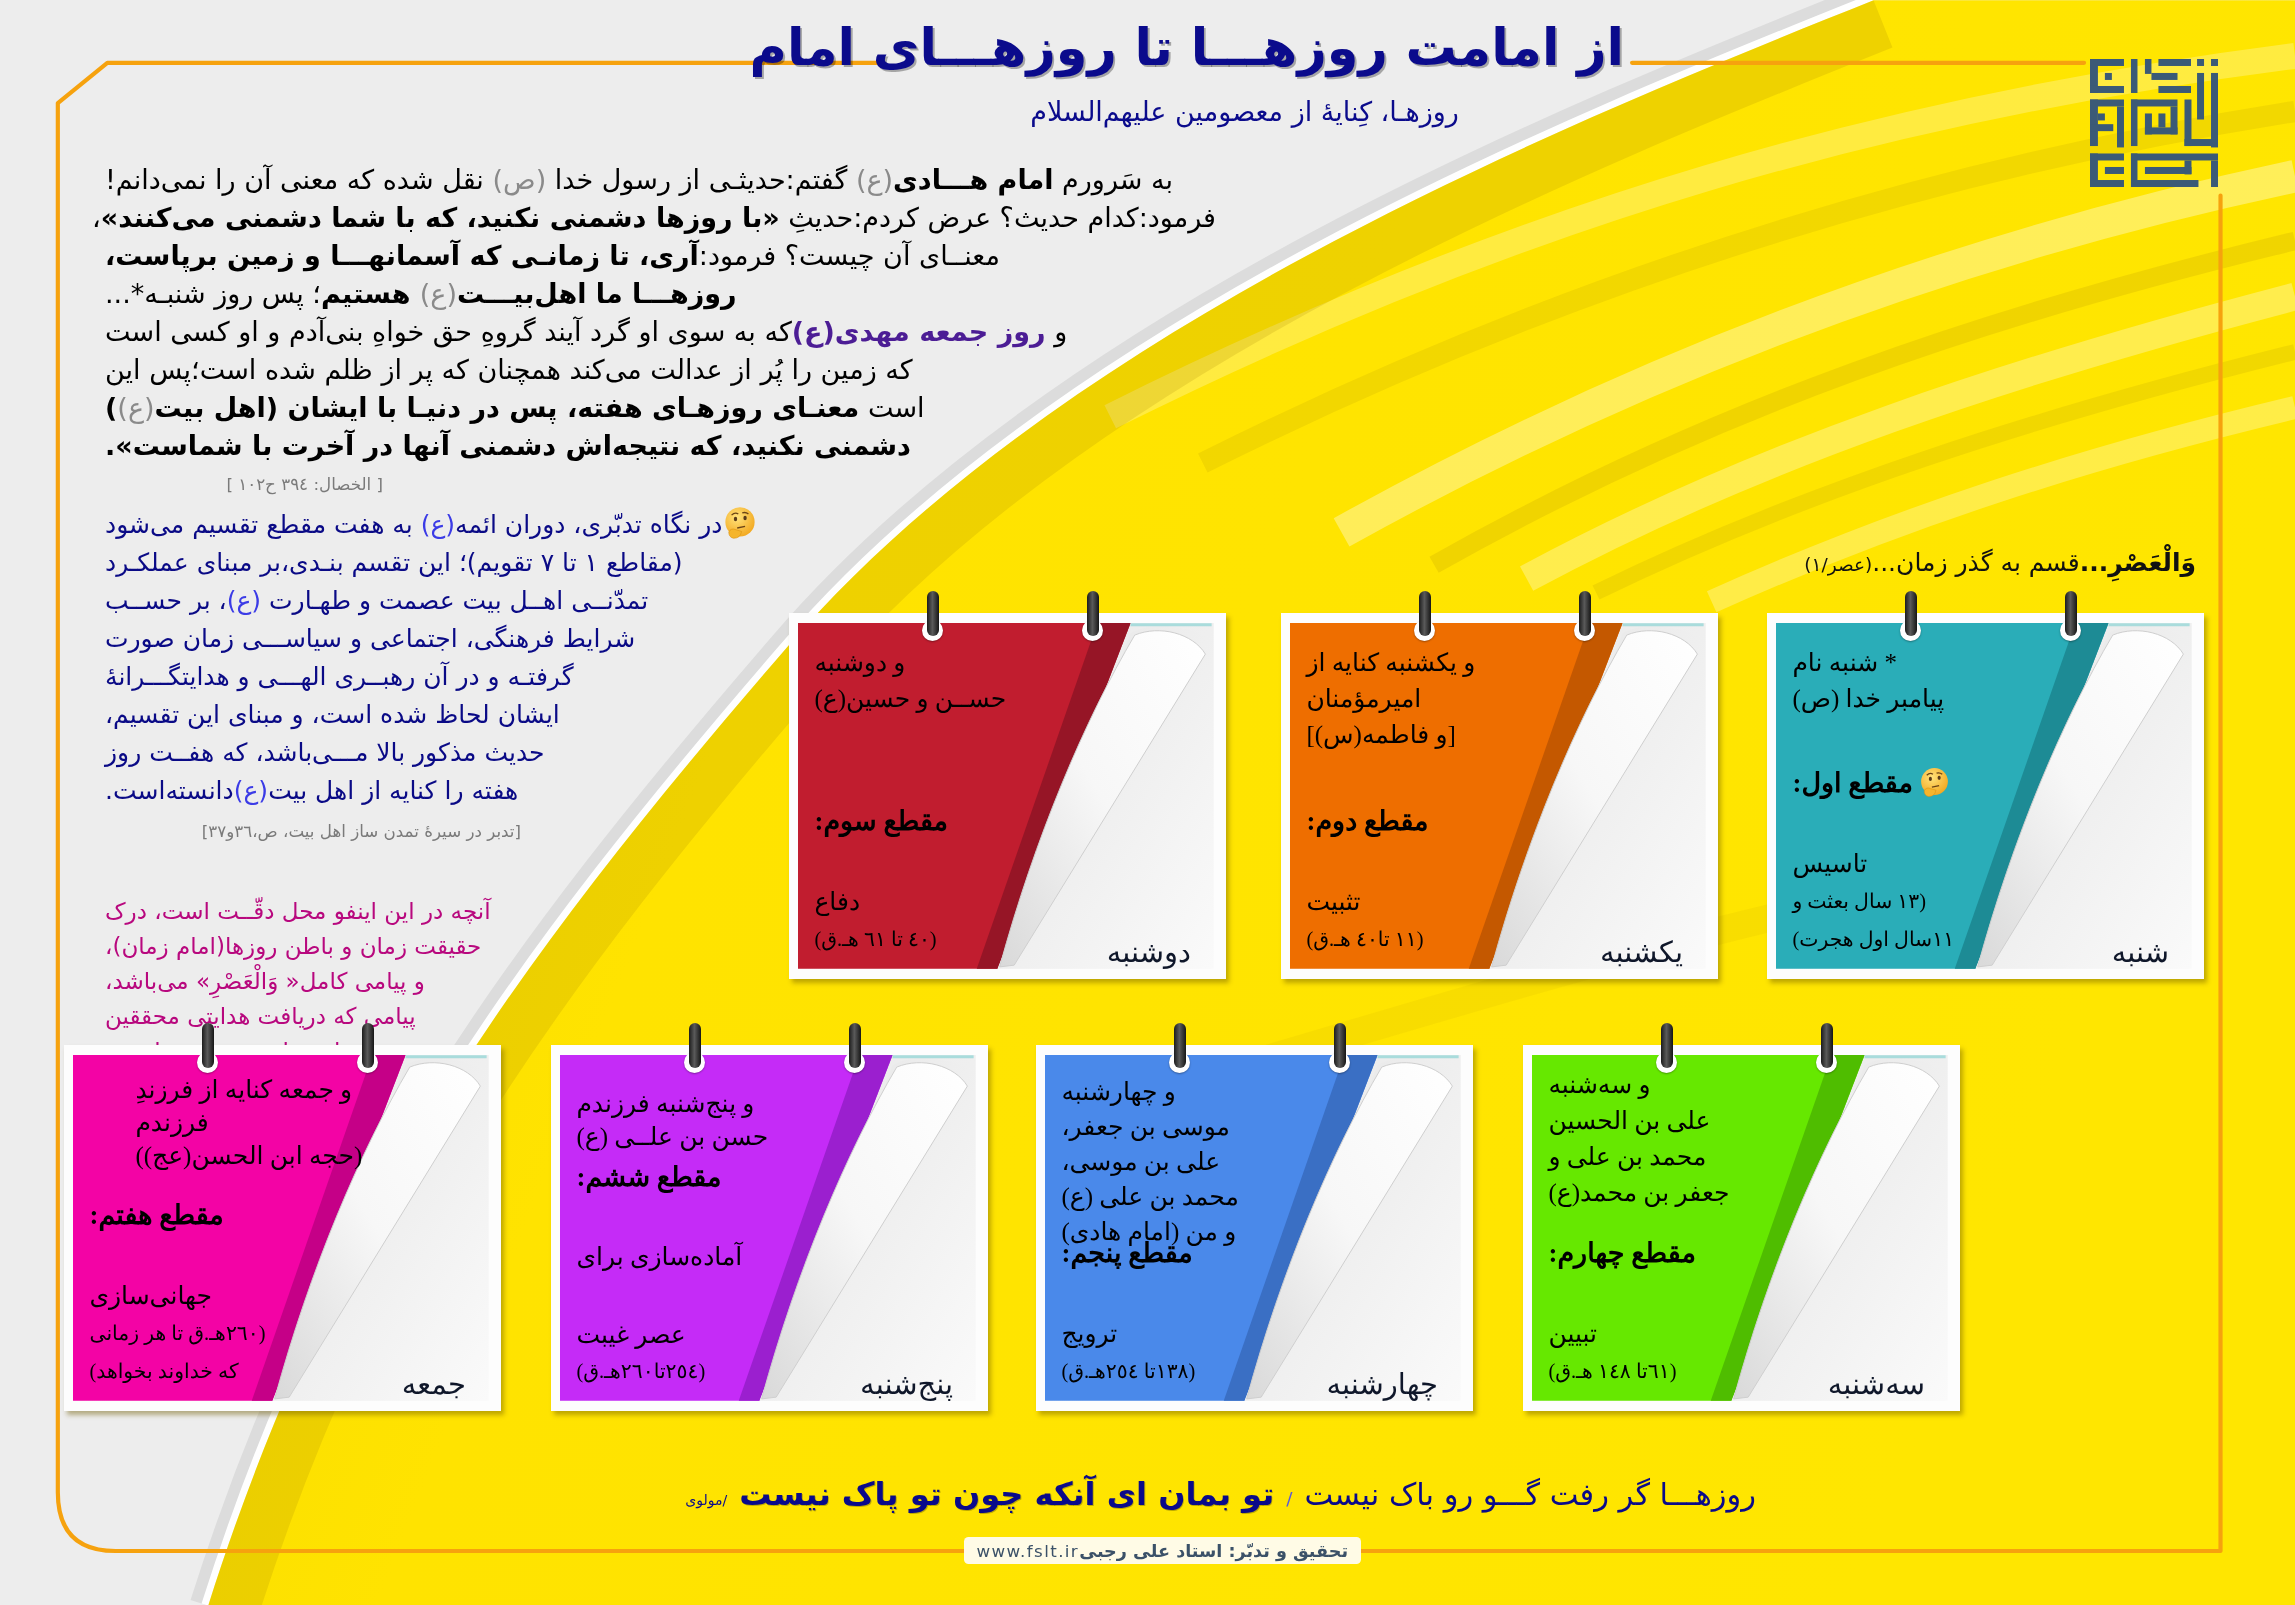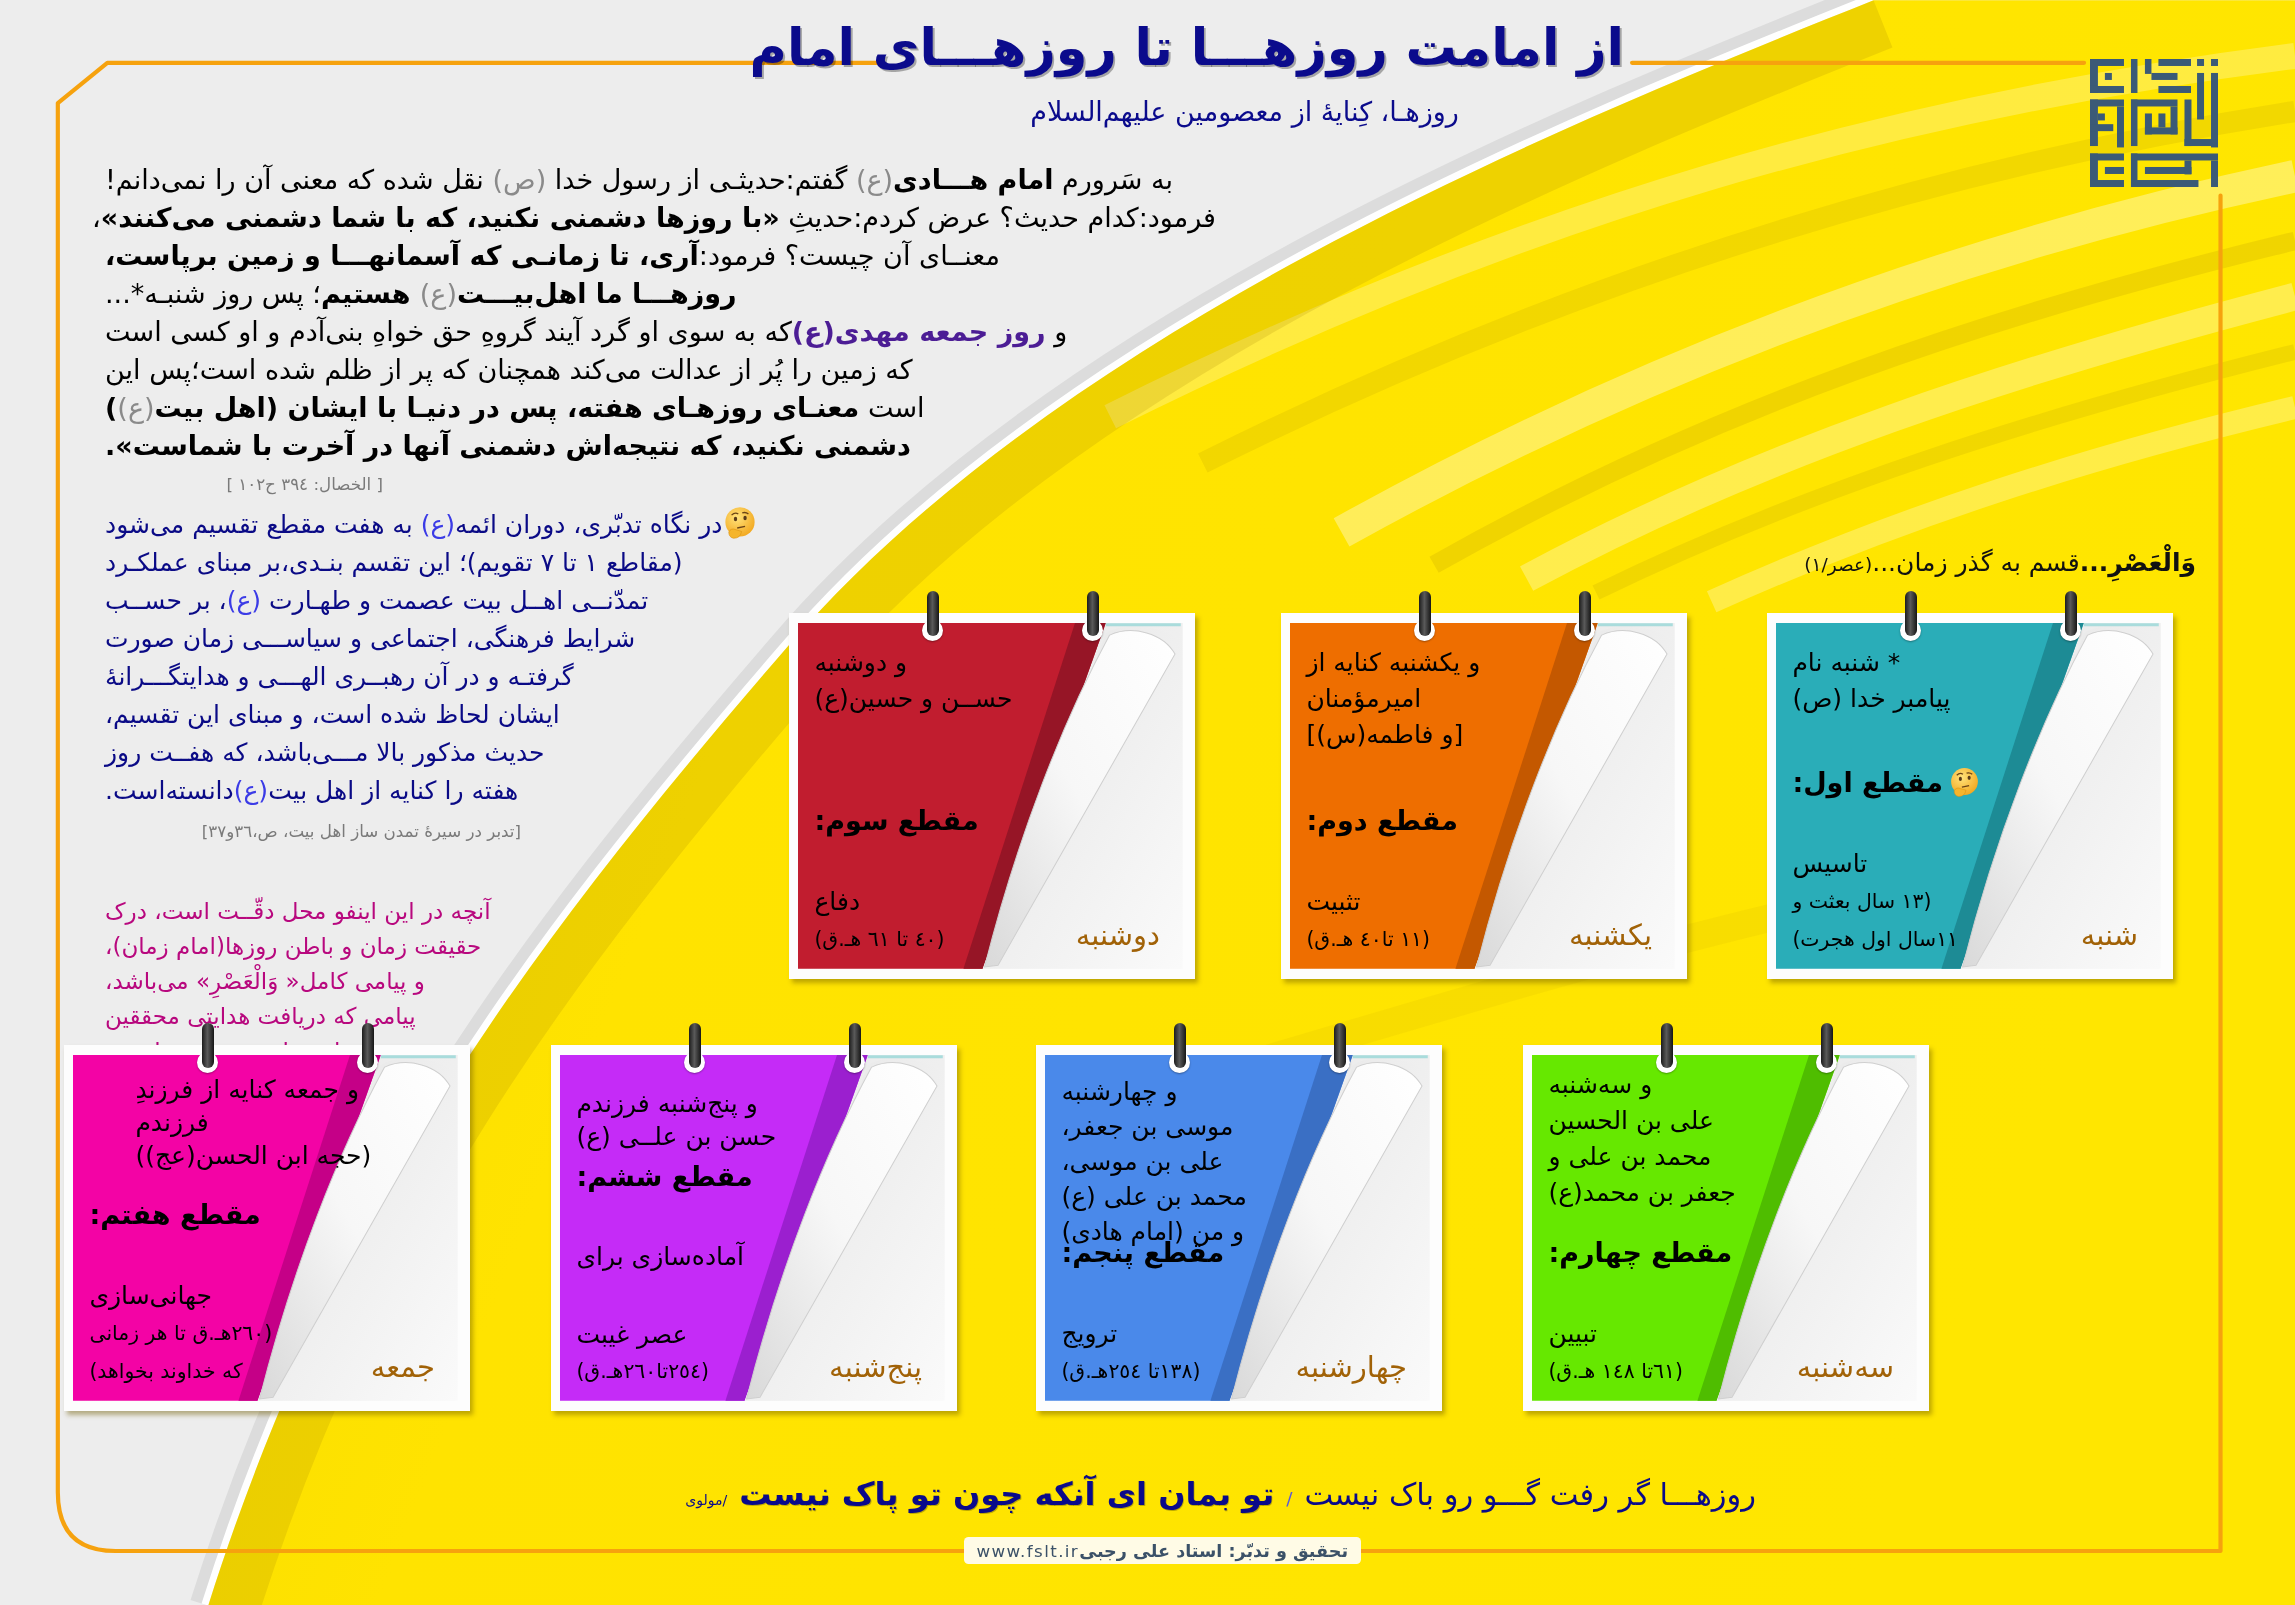--- a/index.html
+++ b/index.html
@@ -24,34 +24,34 @@
   .cit1{left:105px;top:474px;width:278px;}
   .cit2{left:105px;top:821px;width:416px;}
   .reflection{left:105px;top:505px;width:763px;font-size:25px;line-height:38px;color:#0a0a86;}
   .think{display:inline-block;width:36px;height:36px;vertical-align:-8.3px;}
   .note{left:105px;top:850px;width:463px;font-size:23px;line-height:35px;color:#b8087e;margin-top:44px;}
 
   .verse{position:absolute;right:99px;top:548px;direction:rtl;white-space:nowrap;font-size:25px;color:#111;}
   .verse .ref{font-size:18.5px;}
 
   
-  .card{position:absolute;width:406px;height:366px;}
+  .card{position:absolute;width:437px;height:366px;font-family:Liberation Serif, serif;}
   .card .frame{position:absolute;left:0;top:0;right:0;bottom:0;background:#fdfdfd;box-shadow:2.8px 4.2px 4.6px rgba(110,90,0,0.45);}
   .card .panel{position:absolute;left:9.3px;top:10.2px;right:12px;bottom:10.2px;}
   .card .panel svg{display:block;width:100%;height:100%;}
   .ring-hole{position:absolute;top:6.5px;width:21px;height:21px;border-radius:50%;background:#fff;box-shadow:0 0.9px 1.9px rgba(0,0,0,0.35);}
   .ring-bar{position:absolute;top:-22px;width:12px;height:45px;border-radius:6px;background:linear-gradient(90deg,#1c1c1c,#5a5a5a 45%,#161616);}
   .r1h{left:133px;} .r1b{left:138px;}
   .r2h{left:293px;} .r2b{left:298px;}
   .top-text{position:absolute;left:25.4px;top:32px;width:287px;direction:rtl;text-align:left;font-size:25px;line-height:36px;white-space:nowrap;}
   .bottom-text{position:absolute;left:25.4px;bottom:21px;width:287px;direction:rtl;text-align:left;white-space:nowrap;}
   .seg-title{font-size:27px;font-weight:bold;line-height:38px;}
   .seg-name{font-size:25px;line-height:36px;margin-top:44px;}
   .period{font-size:20.4px;line-height:38px;}
-  .day-label{position:absolute;right:35px;bottom:27px;font-size:29px;color:#a16207;direction:rtl;white-space:nowrap;}
+  .day-label{position:absolute;right:35px;bottom:10px;font-size:29px;color:#0f172a;direction:rtl;white-space:nowrap;}
   .card-think{display:inline-block;width:33px;height:33px;vertical-align:-6.5px;margin-left:4.6px;}
 
   .c-sat{left:1767px;top:613px;}
   .c-sun{left:1281px;top:613px;}
   .c-mon{left:789px;top:613px;}
   .c-tue{left:1523px;top:1045px;}
   .c-wed{left:1036px;top:1045px;}
   .c-thu{left:551px;top:1045px;}
   .c-fri{left:64px;top:1045px;}
 

